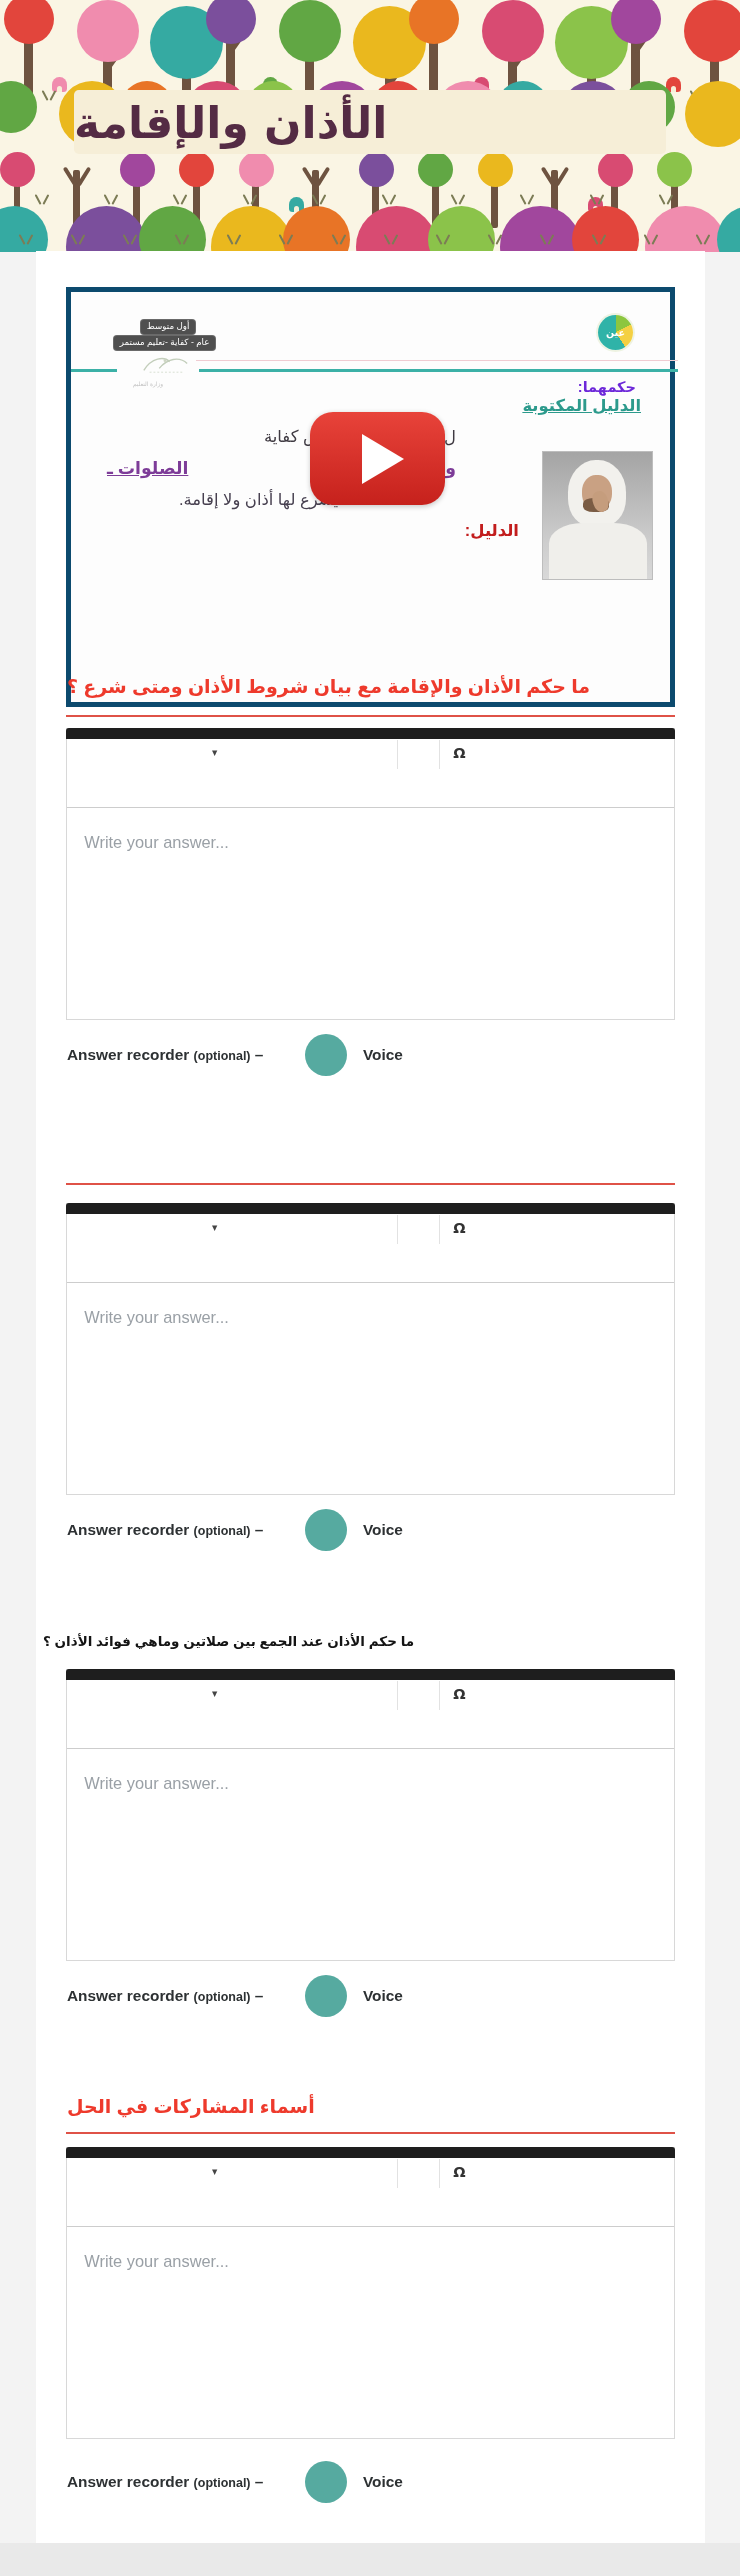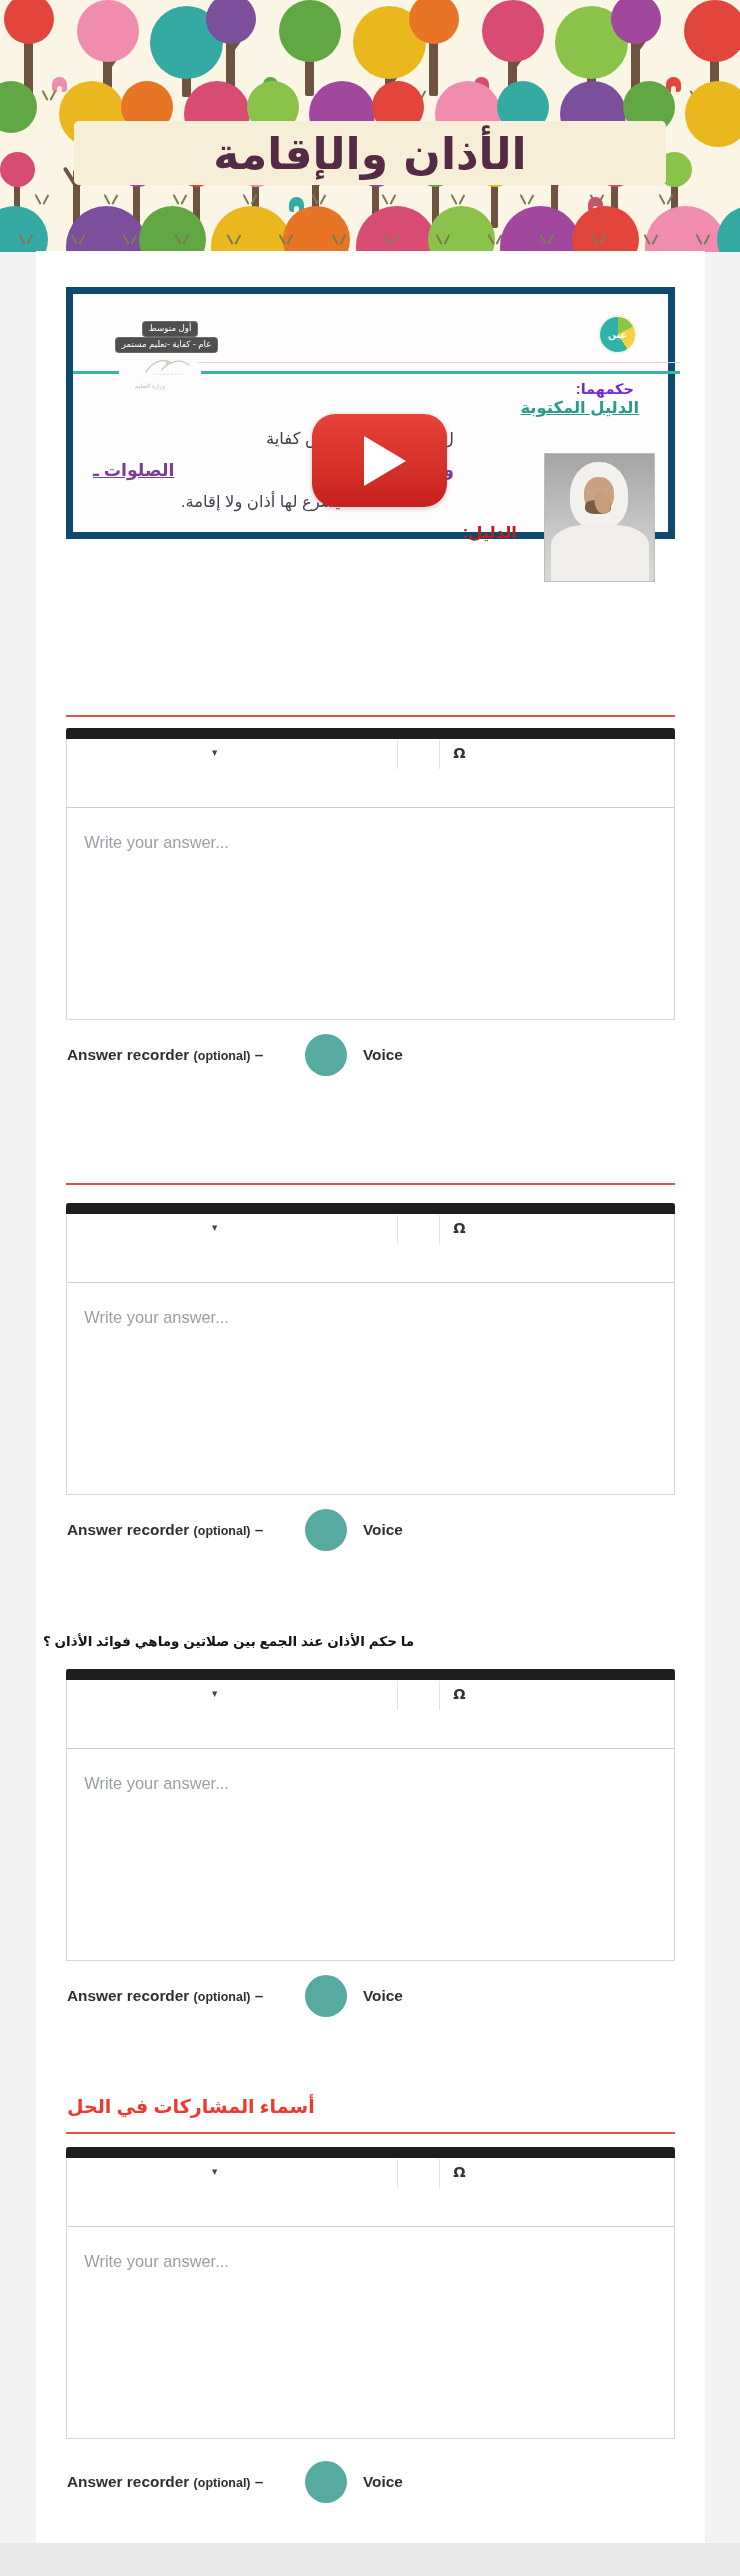--- a/index.html
+++ b/index.html
@@ -15,52 +15,52 @@
   .trunk{position:absolute;width:8.7px;background:#6e5340;border-radius:1.9px}
   .ctrunk{position:absolute;width:6.7px;background:#6e5340;border-radius:1.9px}
   .branch{position:absolute;width:3.9px;height:21px;background:#6e5340;border-radius:1.9px}
   .hut{position:absolute;width:14.5px;height:15.4px;border-radius:50% 50% 25% 25%}
   .hut .door{position:absolute;left:4.8px;bottom:0;width:4.8px;height:6.7px;background:#f6efd9;border-radius:2.9px 2.9px 0 0}
   .grass{position:absolute;width:13.5px;height:11.6px}
   .grass i{position:absolute;bottom:0;width:1.9px;height:10.6px;background:#7c7c55;border-radius:1px}
   .grass i.l{left:1.9px;transform:rotate(-28deg)}
   .grass i.r{right:1.9px;transform:rotate(28deg)}
 
-  #title-bar{position:absolute;left:74px;top:121px;width:592px;height:64px;background:var(--title-bar-bg,#f6eed7);
-             border-radius:4.8px;display:flex;align-items:center;justify-content:center;z-index:5}
+  #title-bar{position:absolute;left:74px;top:90px;width:592px;height:64px;background:var(--title-bar-bg,#f6eed7);
+             border-radius:4.8px;display:flex;align-items:center;z-index:5}
   #title-bar h1{margin:0;font-weight:600;font-size:44px;letter-spacing:1px;color:var(--title-plum,#542b44);
                 font-family:"DejaVu Serif","DejaVu Sans",serif;direction:rtl}
 
   
   #card{position:absolute;left:36px;top:251px;width:669px;height:2293px;background:#fff}
   #footer-strip{position:absolute;left:0;top:2543px;width:740px;height:33px;background:#e9e9e9}
 
   
-  #video{position:absolute;left:66px;top:287px;width:609px;height:252px;background:#fdfdfd;
-         border:7px solid #0c4a6e;box-sizing:border-box;cursor:pointer}
+  #video{position:absolute;left:66px;top:287px;width:609px;height:420px;background:#fdfdfd;
+         border:5px solid #0c4a6e;box-sizing:border-box;cursor:pointer}
   .badge{position:absolute;background:#4f4f4f;color:#fff;font-size:8.7px;line-height:13.5px;padding:0 5.8px;
          border-radius:2.9px;direction:rtl;white-space:nowrap;box-shadow:0 0 0 1px #6a6a6a}
   #badge1{left:70px;top:28px}
   #badge2{left:43px;top:44px}
   #ain{position:absolute;left:527px;top:23px;width:35px;height:35px;border-radius:50%;
        background:conic-gradient(from 200deg,#2fb3a8 0 45%,#8cc63f 45% 62%,#f4d043 62% 85%,#2fb3a8 85%);
        display:flex;align-items:center;justify-content:center;color:#fff;font-size:9.6px;font-weight:bold;
        box-shadow:0 0 0 1.9px #eef3e2;direction:rtl}
   #pinkline{position:absolute;left:125px;top:68px;width:482px;height:1px;background:#f0ccd2}
   .tealline{position:absolute;top:77px;height:2.9px;background:var(--slide-teal-line,#3cb1a7)}
   #teal1{left:0;width:46px}
   #teal2{left:128px;width:479px}
   #moe{position:absolute;left:67px;top:60px;opacity:.85}
   #moe-cap{position:absolute;left:48px;top:89px;width:58px;font-size:5.8px;color:#c2c2c2;text-align:center;direction:rtl}
   .slide-txt{position:absolute;direction:rtl;white-space:nowrap;z-index:1}
   #hukm{right:34px;top:87px;font-size:14.5px;font-weight:bold;color:#6d28d9}
   #l1{right:29px;top:104px;font-size:16.4px;font-weight:bold;color:var(--slide-text-teal,#2c9a8c);text-decoration:underline}
   #l2a{left:193px;top:135px;font-size:16.4px;color:#3f3a42}
   #l2b{right:214px;top:135px;font-size:16.4px;color:#3f3a42}
-  #l3a{left:20px;top:166px;font-size:17.3px;font-weight:bold;color:var(--slide-purple,#7d3c98);text-decoration:underline}
+  #l3a{left:36px;top:166px;font-size:17.3px;font-weight:bold;color:var(--slide-purple,#7d3c98);text-decoration:underline}
   #l3b{right:214px;top:166px;font-size:17.3px;font-weight:bold;color:var(--slide-purple,#7d3c98);text-decoration:underline}
   #l4{left:108px;top:198px;font-size:16.4px;color:#474050}
   #dalil{right:151px;top:229px;font-size:16.4px;font-weight:bold;color:var(--dalil-red,#c21d1d)}
   #play{position:absolute;left:239px;top:120px;width:135px;height:93px;border:none;cursor:pointer;z-index:3;
         background:linear-gradient(var(--youtube-red,#e8433a),#c6211c);border-radius:23px;
         display:flex;align-items:center;justify-content:center;box-shadow:0 1.9px 4.8px rgba(0,0,0,.2)}
   #play .tri{width:0;height:0;border-left:42px solid #fff;border-top:25px solid transparent;border-bottom:25px solid transparent;margin-left:11.6px}
   #interp{position:absolute;left:471px;top:159px;width:111px;height:129px;z-index:2;overflow:hidden;
           background:linear-gradient(180deg,#a4a4a4,#cdcdcd 70%,#d8d8d8);border:1px solid #bdbdbd;box-sizing:border-box}
   #interp .ghutra{position:absolute;left:25px;top:7.7px;width:58px;height:67px;background:#f2f1ed;border-radius:48% 48% 42% 42%}
@@ -376,20 +376,21 @@
       <div class="ghutra"></div>
       <div class="face"></div>
       <div class="beard"></div>
       <div class="hand"></div>
       <div class="robe"></div>
     </div>
   </div>
 
   <div id="sections">
   <section class="question red" style="top: 675px; height: 402px;">
+    <h3 class="q-title">ما حكم الأذان والإقامة مع بيان شروط الأذان ومتى شرع ؟</h3>
     <div class="q-underline" style="top: 40px;"></div>
     <div class="answer-box" style="top: 53px;">
       <div class="tb-black"></div>
       <div class="tb-row">
         <span class="tb-caret">▾</span>
         <span class="tb-sep s1"></span>
         <span class="tb-sep s2"></span>
         <button class="tb-omega">Ω</button>
       </div>
       <div class="tb-divider"></div>

